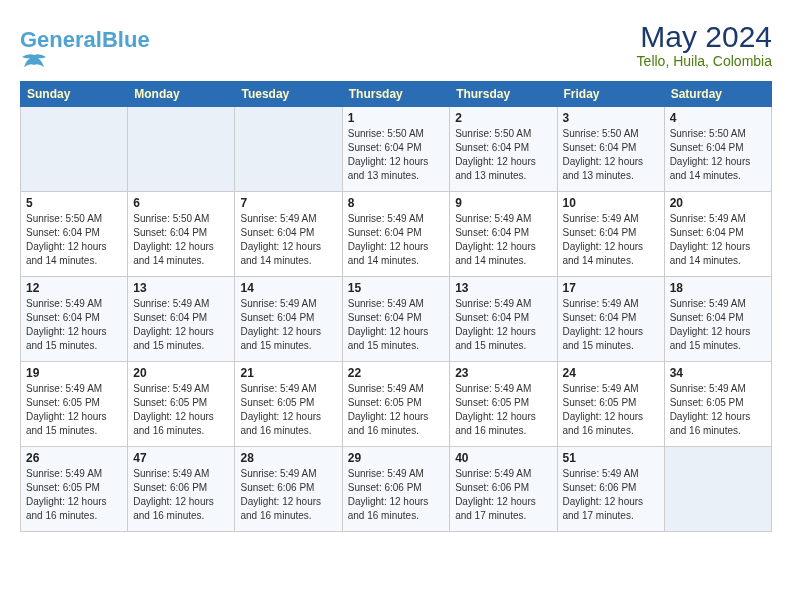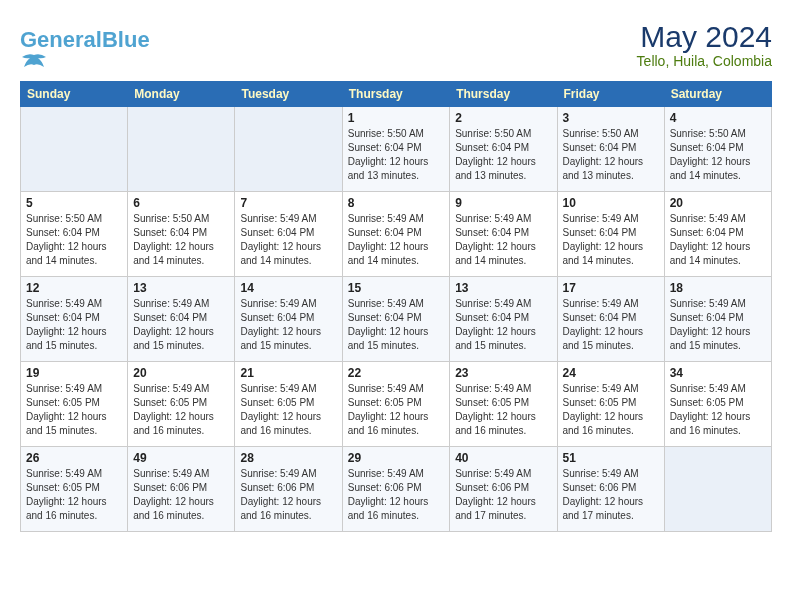--- a/index.html
+++ b/index.html
@@ -310,21 +310,21 @@
       </tr>
       <tr>
         <td>
           <span class="day-num">26</span>
           <div class="day-info" style="white-space: pre-line;">Sunrise: 5:49 AM
 Sunset: 6:05 PM
 Daylight: 12 hours
 and 16 minutes.</div>
         </td>
         <td>
-          <span class="day-num">49</span>
+          <span class="day-num">47</span>
           <div class="day-info" style="white-space: pre-line;">Sunrise: 5:49 AM
 Sunset: 6:06 PM
 Daylight: 12 hours
 and 16 minutes.</div>
         </td>
         <td>
           <span class="day-num">28</span>
           <div class="day-info" style="white-space: pre-line;">Sunrise: 5:49 AM
 Sunset: 6:06 PM
 Daylight: 12 hours

